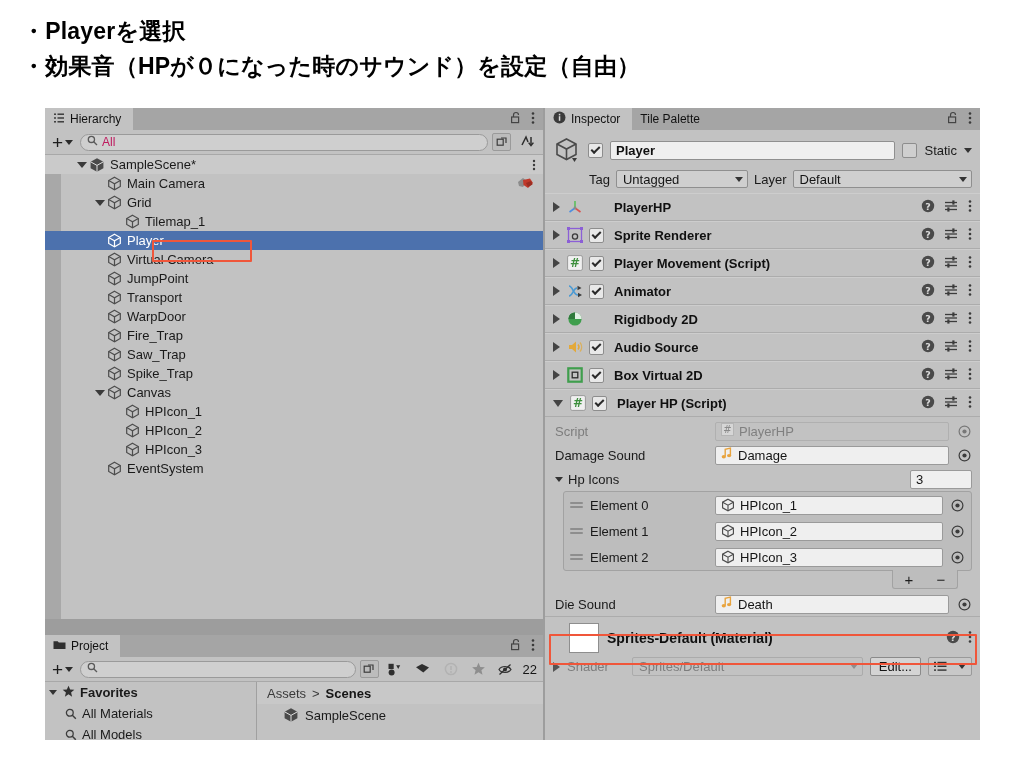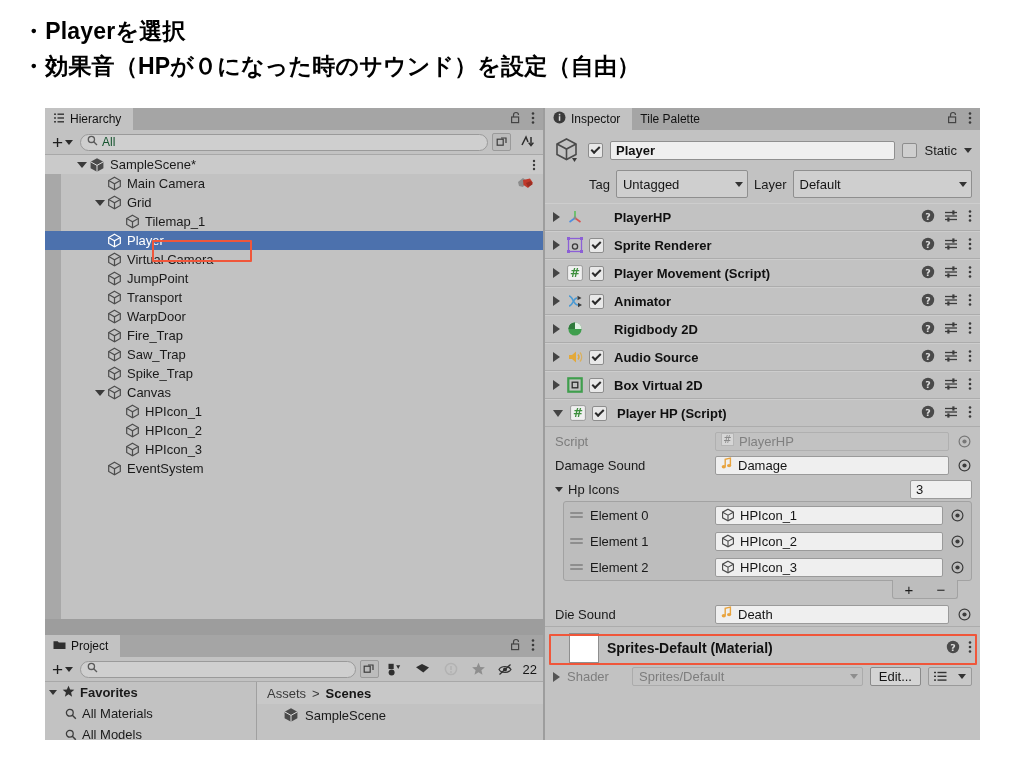--- a/index.html
+++ b/index.html
@@ -57,21 +57,21 @@
   .plus-glyph { font-size: 19px; line-height: 1; color: #1d1d1d; font-weight: 400; }
   .caret-dn {
     width: 0; height: 0; border-left: 4px solid transparent;
     border-right: 4px solid transparent; border-top: 5px solid #2b2b2b;
   }
   .search-box {
     flex: 1; height: 17px; background: #cfcfcf; border: 1px solid #9a9a9a;
     border-radius: 9px; display: flex; align-items: center; padding: 0 6px; gap: 4px;
     min-width: 0;
   }
-  .search-box .ph { color: #14532d; font-size: 12px; }
+  .search-box .ph { color: #be185d; font-size: 12px; }
   .sq-btn {
     width: 19px; height: 18px; background: #bcbcbc; border: 1px solid #9a9a9a;
     border-radius: 2px; display: flex; align-items: center; justify-content: center;
   }
   .icon-btn {
     width: 24px; height: 22px; display: flex; align-items: center; justify-content: center;
   }
 
   
   #hierarchy { height: 523px; }
@@ -123,21 +123,21 @@
   .chk.off { background: #cfcfcf; }
   .name-field {
     flex: 1; height: 19px; background: #efefef; border: 1px solid #8f8f8f;
     border-radius: 2px; display: flex; align-items: center; padding: 0 5px;
     font-size: 13px; font-weight: bold; color: #101010; min-width: 0;
   }
   .static-lbl { font-size: 13px; color: #1a1a1a; }
   .ih-row2 { display: flex; align-items: center; gap: 6px; margin-top: 6px; padding-left: 36px; }
   .fld-lbl { font-size: 13px; color: #1a1a1a; }
   .dropdown {
-    height: 28px; background: #cfcfcf; border: 1px solid #8f8f8f; border-radius: 2px;
+    height: 18px; background: #cfcfcf; border: 1px solid #8f8f8f; border-radius: 2px;
     display: flex; align-items: center; justify-content: space-between;
     padding: 0 4px 0 6px; font-size: 13px; color: #151515; min-width: 0;
   }
   .dd-tag { width: 132px; }
   .dd-layer { flex: 1; }
 
   
   .comp-list { flex: none; }
   .comp-row {
     height: 28px; display: flex; align-items: center; gap: 6px;

